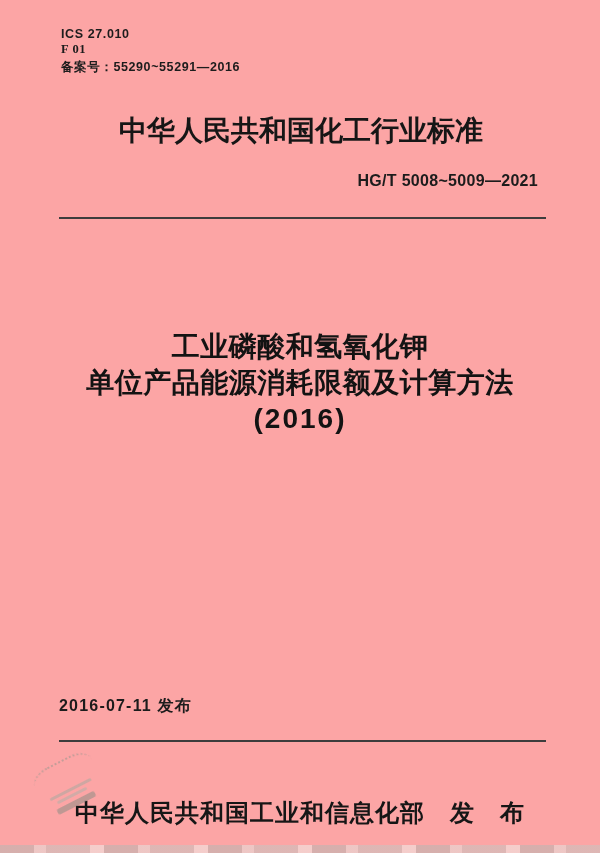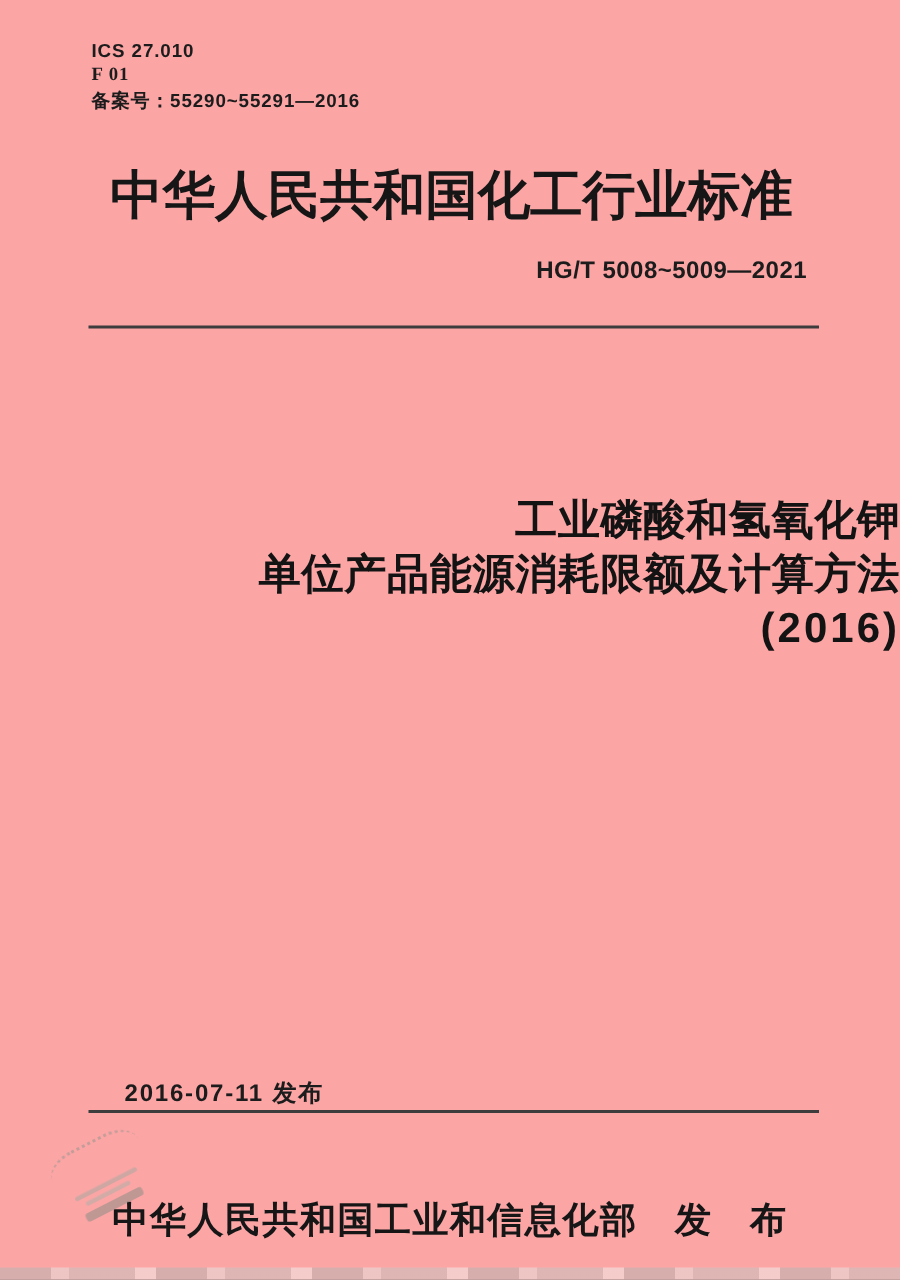--- a/index.html
+++ b/index.html
@@ -41,21 +41,21 @@
   }
 
   
   .header-title {
     top: 103px;
     left: 50px;
     right: 48px;
     text-align: center;
     font-family: "Liberation Serif", "DejaVu Serif", serif;
     font-weight: bold;
-    font-size: 35px;
+    font-size: 28px;
     line-height: 56px;
     white-space: nowrap;
     color: #161616;
   }
 
   
   .std-num {
     top: 172px;
     right: 62px;
     font-size: 16px;
@@ -71,41 +71,40 @@
     width: 487px;
   }
   .rule-top    { top: 217px; }
   .rule-bottom { top: 740px; }
 
   
   .title-block {
     top: 329px;
     left: 0;
     width: 600px;
-    text-align: right;
+    text-align: center;
     font-weight: bold;
     font-size: 28px;
     line-height: 36px;
     letter-spacing: 0.5px;
     color: #131313;
   }
   .title-block .year { letter-spacing: 2px; }
 
   
   .dates-row {
-    top: 719px;
+    top: 696px;
     left: 59px;
     width: 487px;
     display: flex;
     justify-content: space-between;
     font-size: 16px;
     font-weight: bold;
     letter-spacing: 1.2px;
     white-space: nowrap;
-    margin-left: 24px;
   }
 
   
   .issuer {
     top: 765px;
     left: 0;
     width: 600px;
     text-align: center;
     font-family: "Liberation Serif", "DejaVu Serif", serif;
     font-weight: bold;

